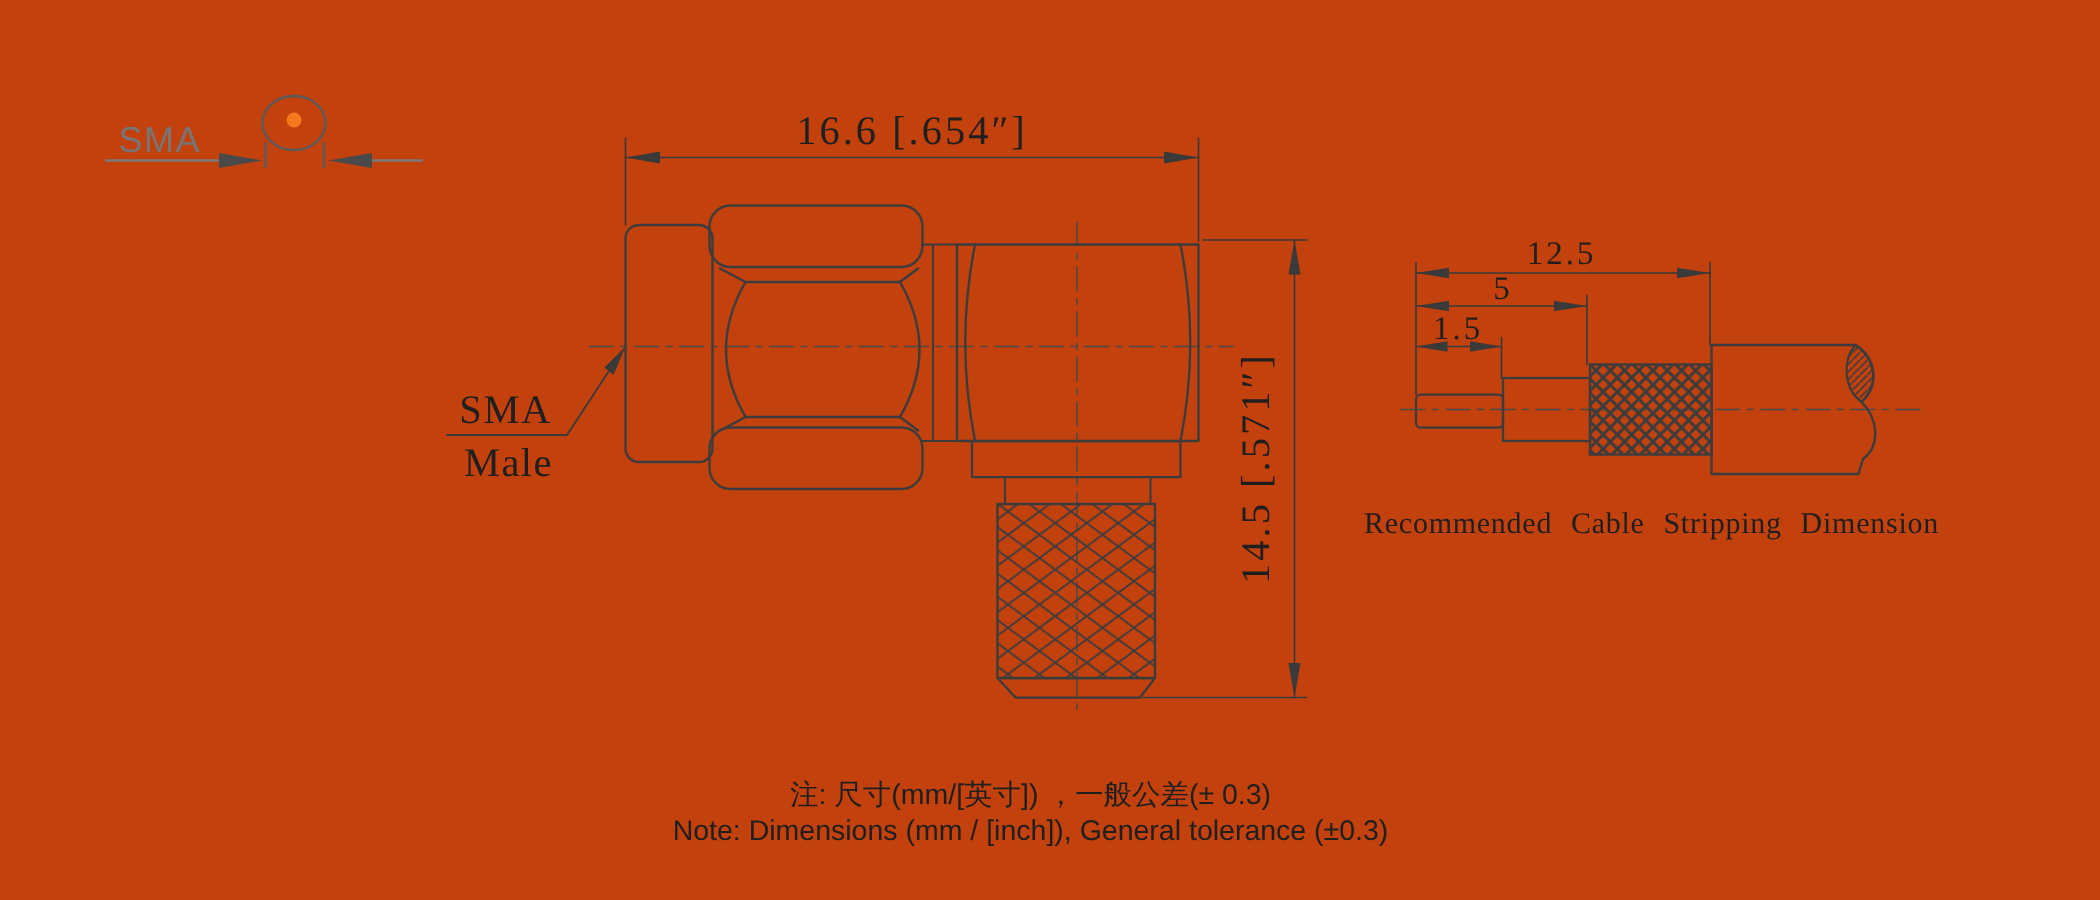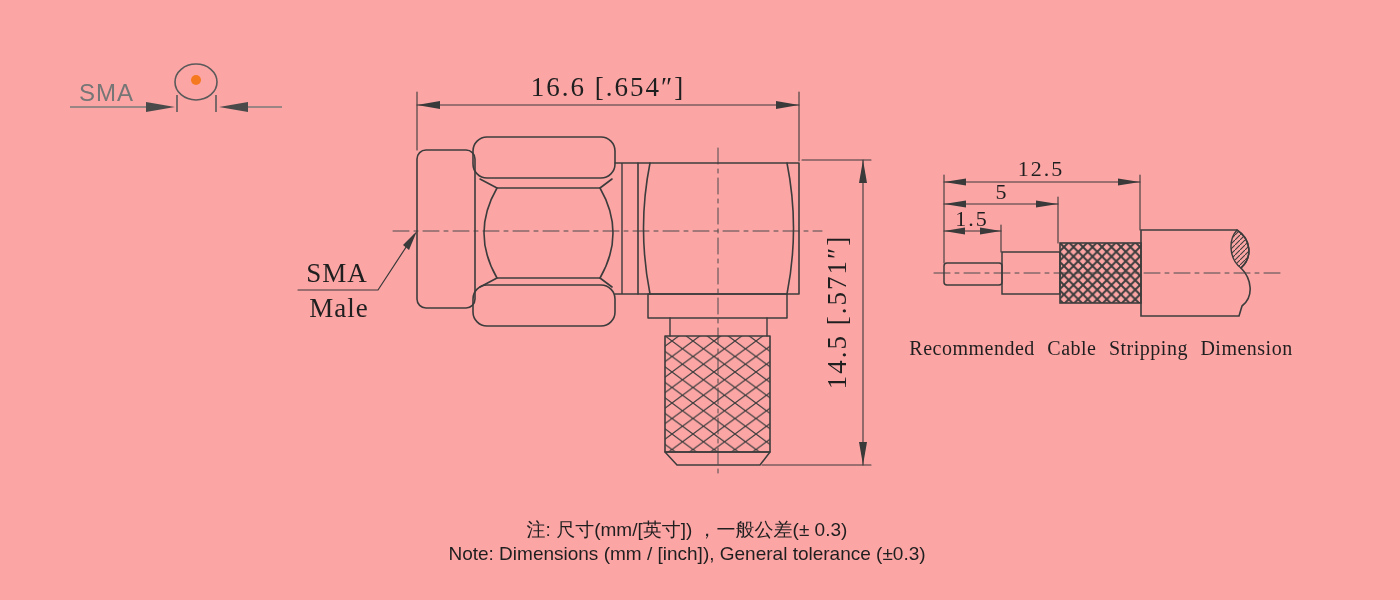--- a/index.html
+++ b/index.html
@@ -1,16 +1,16 @@
 <!DOCTYPE html>
 <html><head>
 <meta charset="utf-8">
 <style>
   html,body{margin:0;padding:0;background:#ffffff;}
-  .stage{position:relative;width:1400px;height:600px;background:#fca5a5;overflow:hidden;
+  .stage{position:relative;width:1400px;height:600px;background:#c2410c;overflow:hidden;
          font-family:"Liberation Sans", sans-serif;text-align:center;}
   svg text{user-select:none;}
   .cad-text{font-family:"Liberation Serif", serif;fill:#1f1f1f;}
   .dim-num{font-size:27px;letter-spacing:2px;}
   .dim-num-small{font-size:22px;letter-spacing:2px;}
   .part-label{font-size:27px;letter-spacing:1px;}
   .caption{font-size:20px;word-spacing:7px;letter-spacing:0.5px;}
   .gray-label{font-family:"Liberation Sans", sans-serif;font-size:24px;fill:#767676;letter-spacing:1px;}
   .note-text{font-family:"Liberation Sans", sans-serif;font-size:19px;fill:#1f1f1f;}
 </style>

